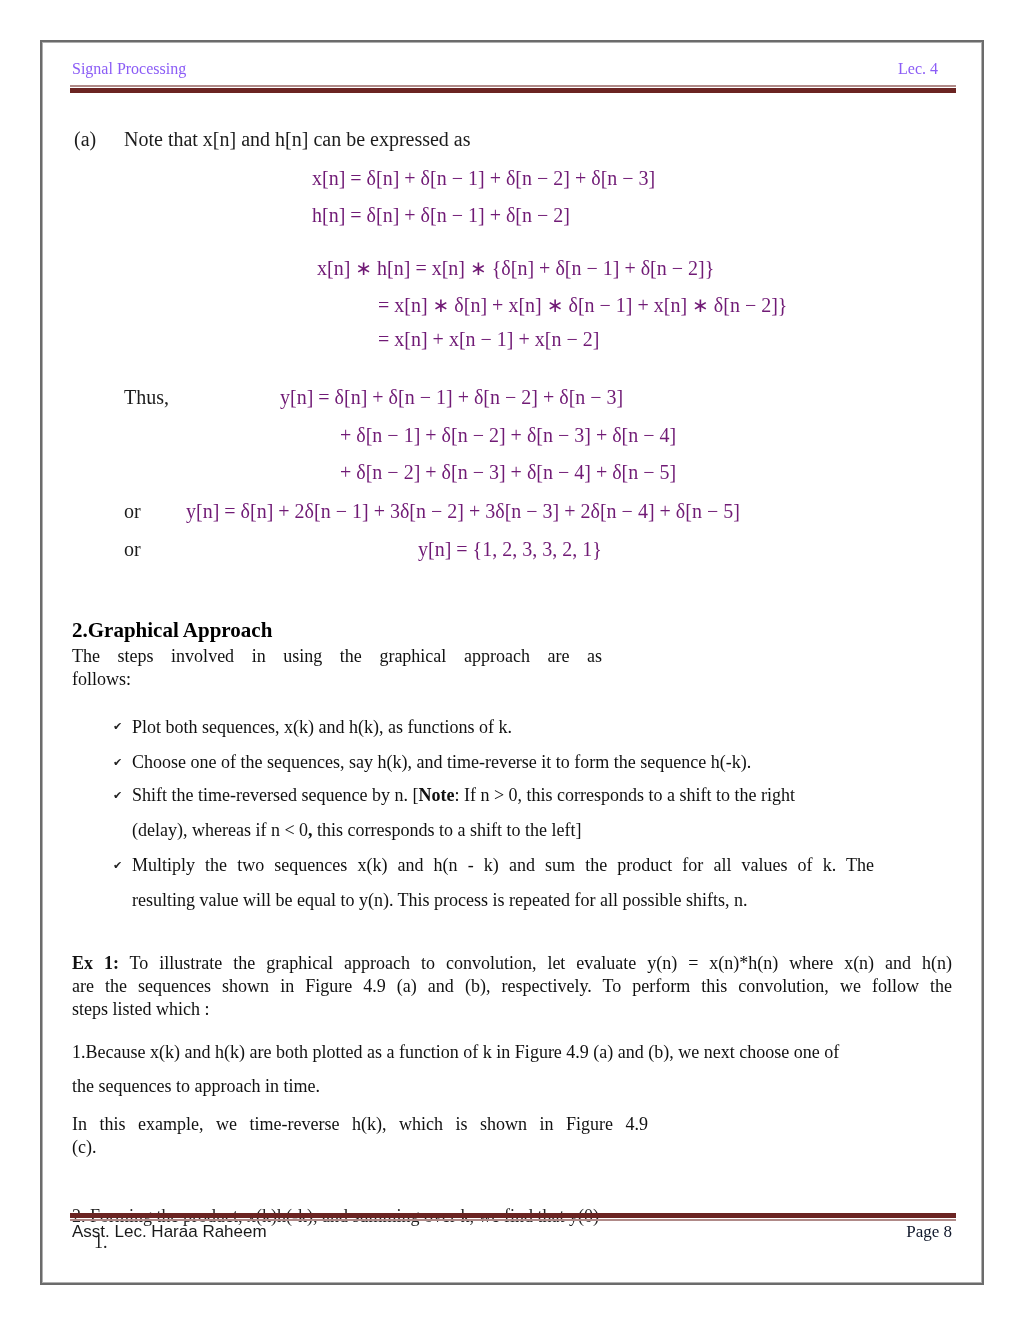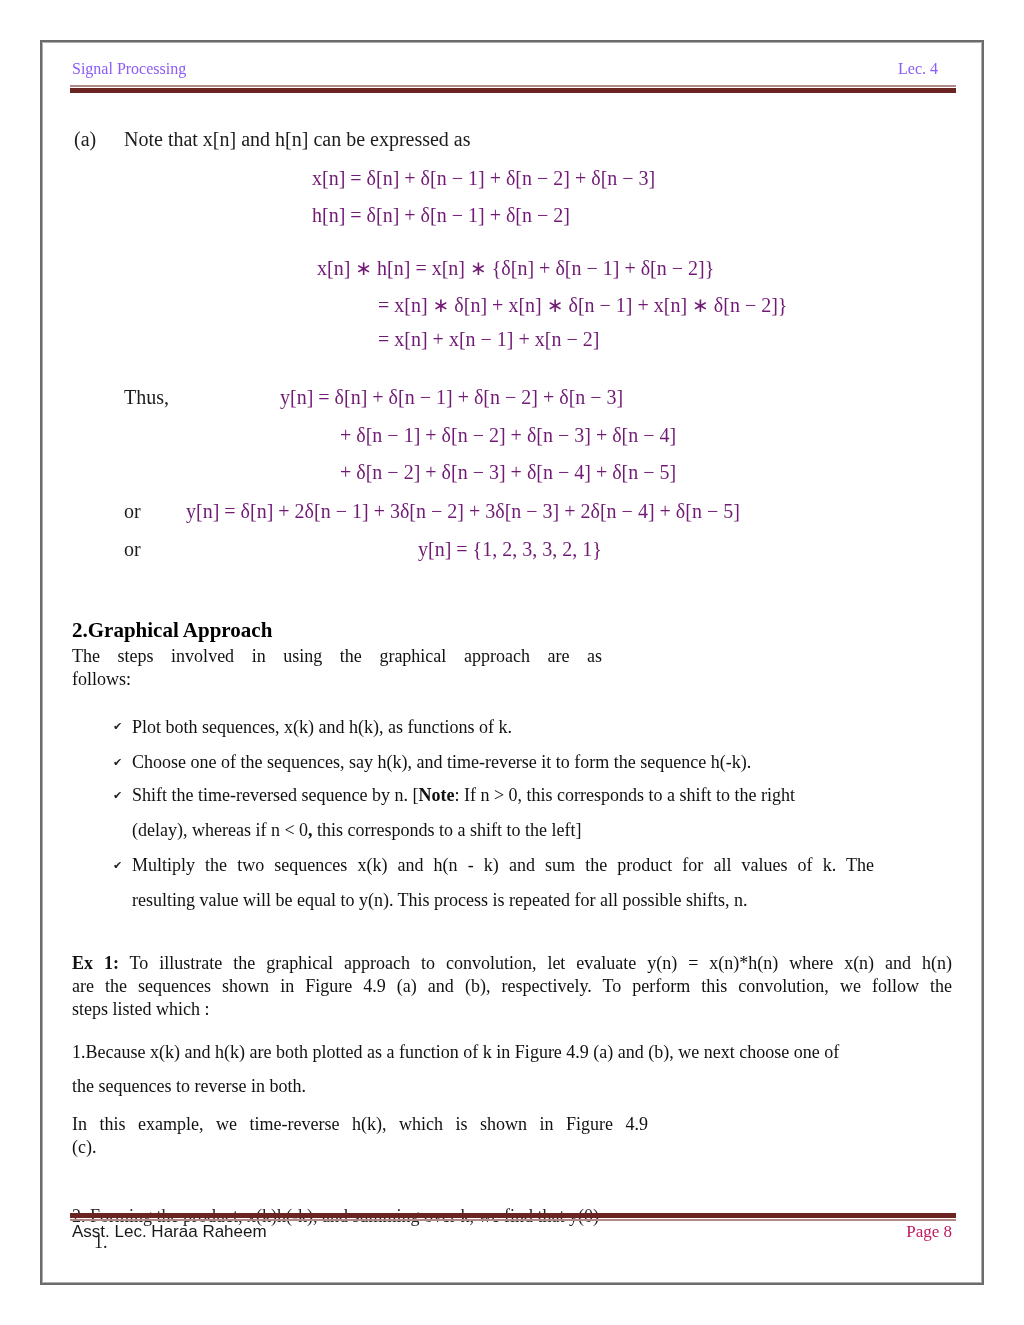--- a/index.html
+++ b/index.html
@@ -13,21 +13,21 @@
   .hdr-right { right: 86px; }
   .rule-thin { position: absolute; left: 70px; width: 886px; height: 2px; background: #b08a88; }
   .rule-thick { position: absolute; left: 70px; width: 886px; height: 5px; background: #6b2422; }
   .math { position: absolute; font-family: "Liberation Serif", serif; font-size: 20px; color: #701a75; white-space: nowrap; }
   .label { position: absolute; font-family: "Liberation Serif", serif; font-size: 20px; color: #1c1c1c; }
   .body-text { position: absolute; font-family: "Liberation Serif", serif; font-size: 18px; color: #111; line-height: 23px; }
   .section-title { position: absolute; left: 72px; top: 618px; font-family: "Liberation Serif", serif; font-weight: bold; font-size: 21px; color: #000; }
   .bullet { position: absolute; left: 113px; font-size: 11px; color: #222; font-family: "DejaVu Sans", sans-serif; }
   .justify { text-align: justify; text-align-last: justify; font-family: Liberation Serif, serif; }
   .footer-left { position: absolute; left: 72px; top: 1222px; font-family: Liberation Sans, sans-serif; font-size: 17px; color: #1a1a1a; }
-  .footer-right { position: absolute; right: 72px; top: 1222px; font-family: "Liberation Serif", serif; font-size: 17px; color: #be185d; }
+  .footer-right { position: absolute; right: 72px; top: 1222px; font-family: "Liberation Serif", serif; font-size: 17px; color: #0f172a; }
   .overlap-text { position: absolute; left: 72px; top: 1206px; font-family: "Liberation Serif", serif; font-size: 18px; color: #222; white-space: nowrap; }
   .overlap-text2 { position: absolute; left: 94px; top: 1232px; font-family: "Liberation Serif", serif; font-size: 18px; color: #222; }
 </style>
 </head>
 <body>
 
 <div class="page-frame"></div>
 
 <div class="hdr-text hdr-left">Signal Processing</div>
 <div class="hdr-text hdr-right">Lec. 4</div>
@@ -69,21 +69,21 @@
 
 <div class="bullet" style="top:859px;">✔</div>
 <div class="body-text justify" style="left:132px; top:854px; width:742px;">Multiply the two sequences x(k) and h(n - k) and sum the product for all values of k. The</div>
 <div class="body-text" style="left:132px; top:889px; white-space:nowrap;">resulting value will be equal to y(n). This process is repeated for all possible shifts, n.</div>
 
 <div class="body-text justify" style="left:72px; top:952px; width:880px;"><b>Ex 1:</b><span> To illustrate the graphical approach to convolution, let evaluate y(n) = x(n)*h(n) where x(n) and h(n)</span></div>
 <div class="body-text justify" style="left:72px; top:975px; width:880px;">are the sequences shown in Figure 4.9 (a) and (b), respectively. To perform this convolution, we follow the</div>
 <div class="body-text" style="left:72px; top:998px;">steps listed which :</div>
 
 <div class="body-text" style="left:72px; top:1041px; white-space:nowrap;">1.Because x(k) and h(k) are both plotted as a function of k in Figure 4.9 (a) and (b), we next choose one of</div>
-<div class="body-text" style="left:72px; top:1075px;">the sequences to reverse in both.</div>
+<div class="body-text" style="left:72px; top:1075px;">the sequences to approach in time.</div>
 <div class="body-text justify" style="left:72px; top:1113px; width:576px;">In this example, we time-reverse h(k), which is shown in Figure 4.9</div>
 <div class="body-text" style="left:72px; top:1136px;">(c).</div>
 
 <div class="overlap-text">2. Forming the product, x(k)h(-k), and summing over k, we find that y(0) =</div>
 <div class="overlap-text2">1.</div>
 
 <div class="rule-thick" style="top:1213px;"></div>
 <div class="rule-thin" style="top:1219px;"></div>
 <div class="footer-left">Asst. Lec. Haraa Raheem</div>
 <div class="footer-right">Page 8</div>

